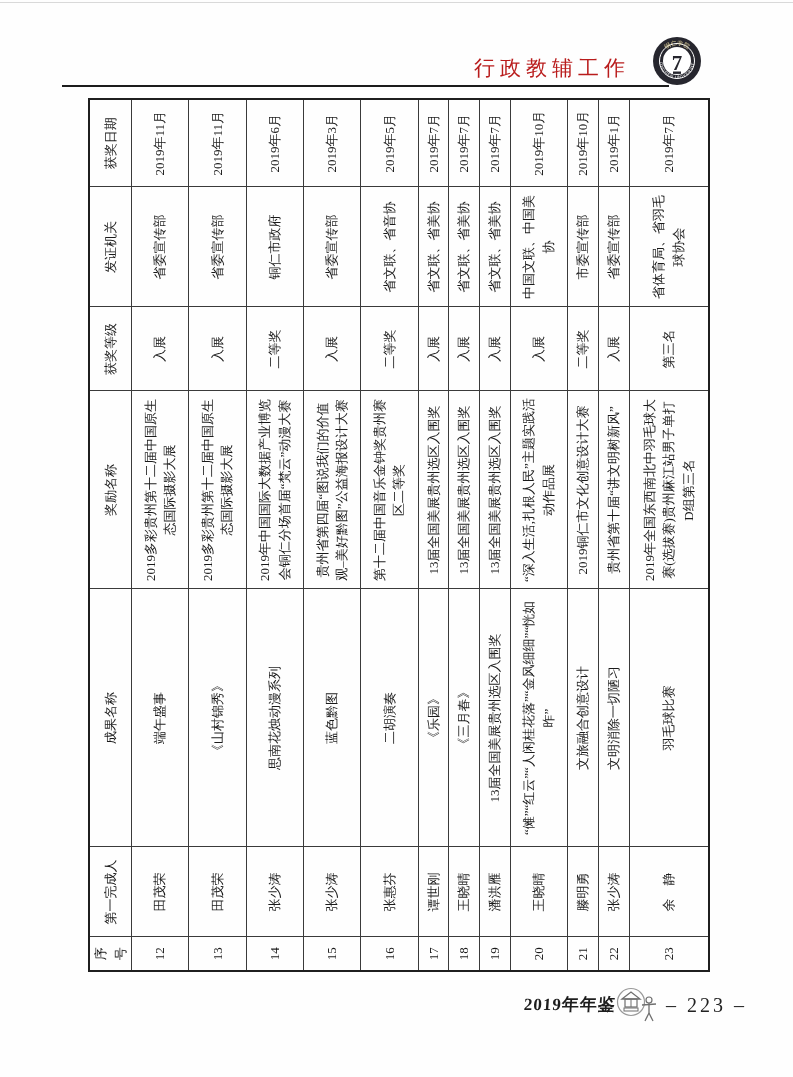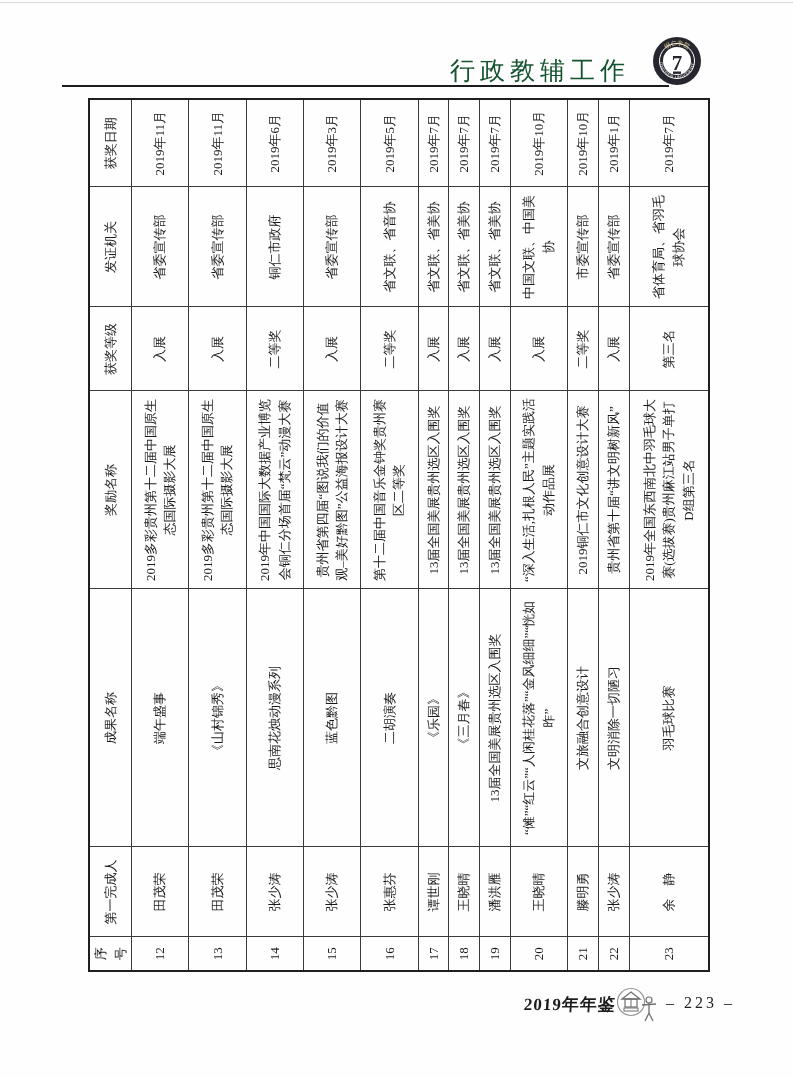--- a/index.html
+++ b/index.html
@@ -18,23 +18,23 @@
   .scan-edge-top {
     position: absolute; left: 0; top: 2px;
     width: 100%; height: 1px;
     background: #d9d9d9;
   }
 
   
   .section-title {
     position: absolute;
     top: 54px; right: 163px;
-    font-size: 25px;
+    font-size: 21px;
     letter-spacing: 5px;
-    color: #14532d;
+    color: #b91c1c;
     white-space: nowrap;
   }
   .header-rule {
     position: absolute;
     left: 62px; top: 85px;
     width: 607px; height: 2px;
     background: #1c1c1c;
   }
   .seal {
     position: absolute;
@@ -85,21 +85,21 @@
     white-space: nowrap;
   }
   .footer-stamp {
     position: absolute;
     left: 616px; top: 985px;
     width: 44px; height: 42px;
   }
   .footer-pageno {
     position: absolute;
     left: 666px; top: 994px;
-    font-size: 16px;
+    font-size: 20px;
     letter-spacing: 3px;
     color: #222222;
     white-space: nowrap;
   }
 </style>
 </head>
 <body>
 
 <div class="page">
 

